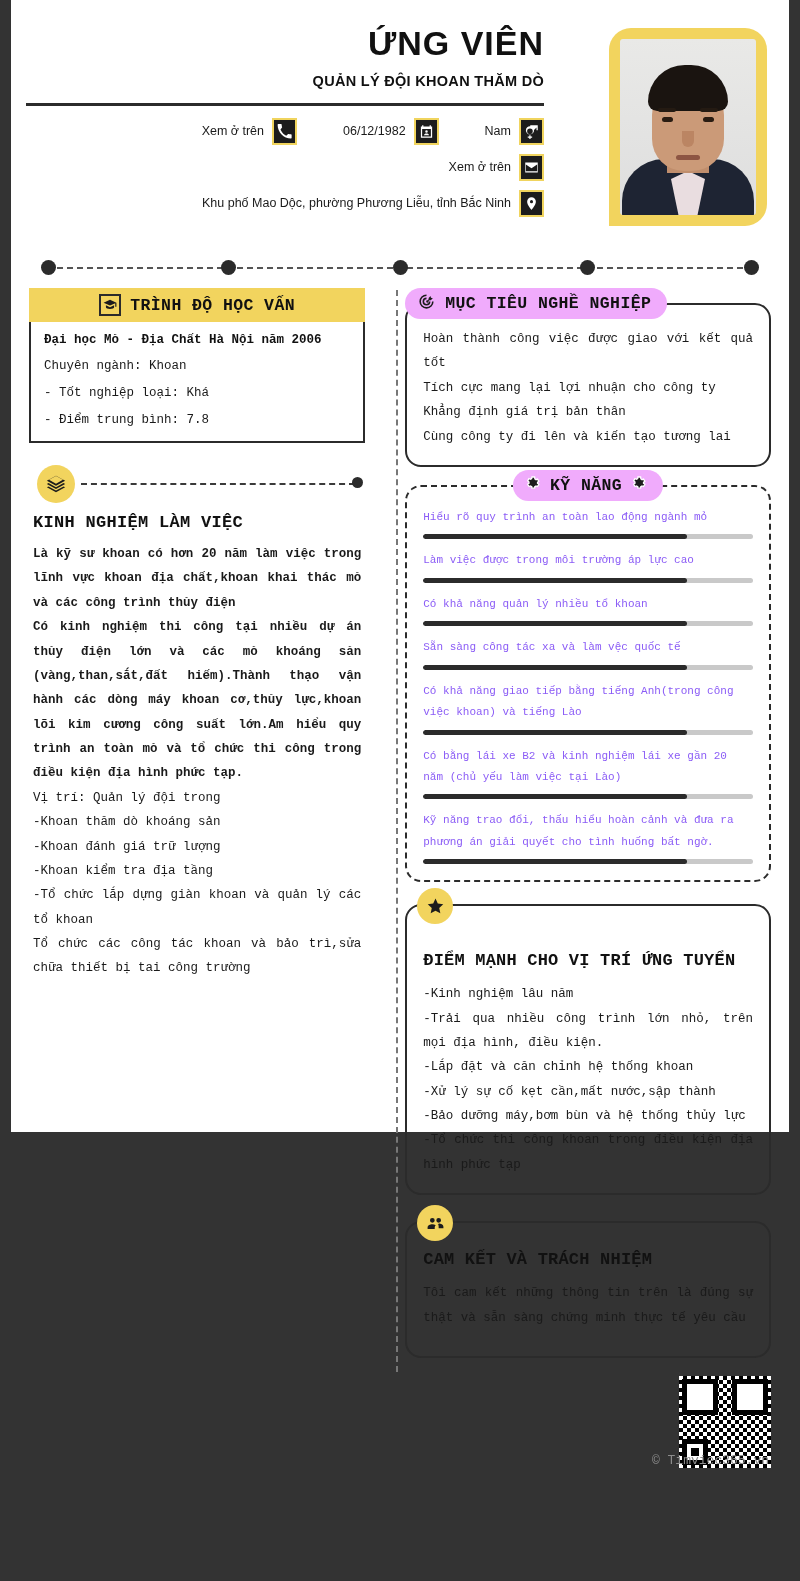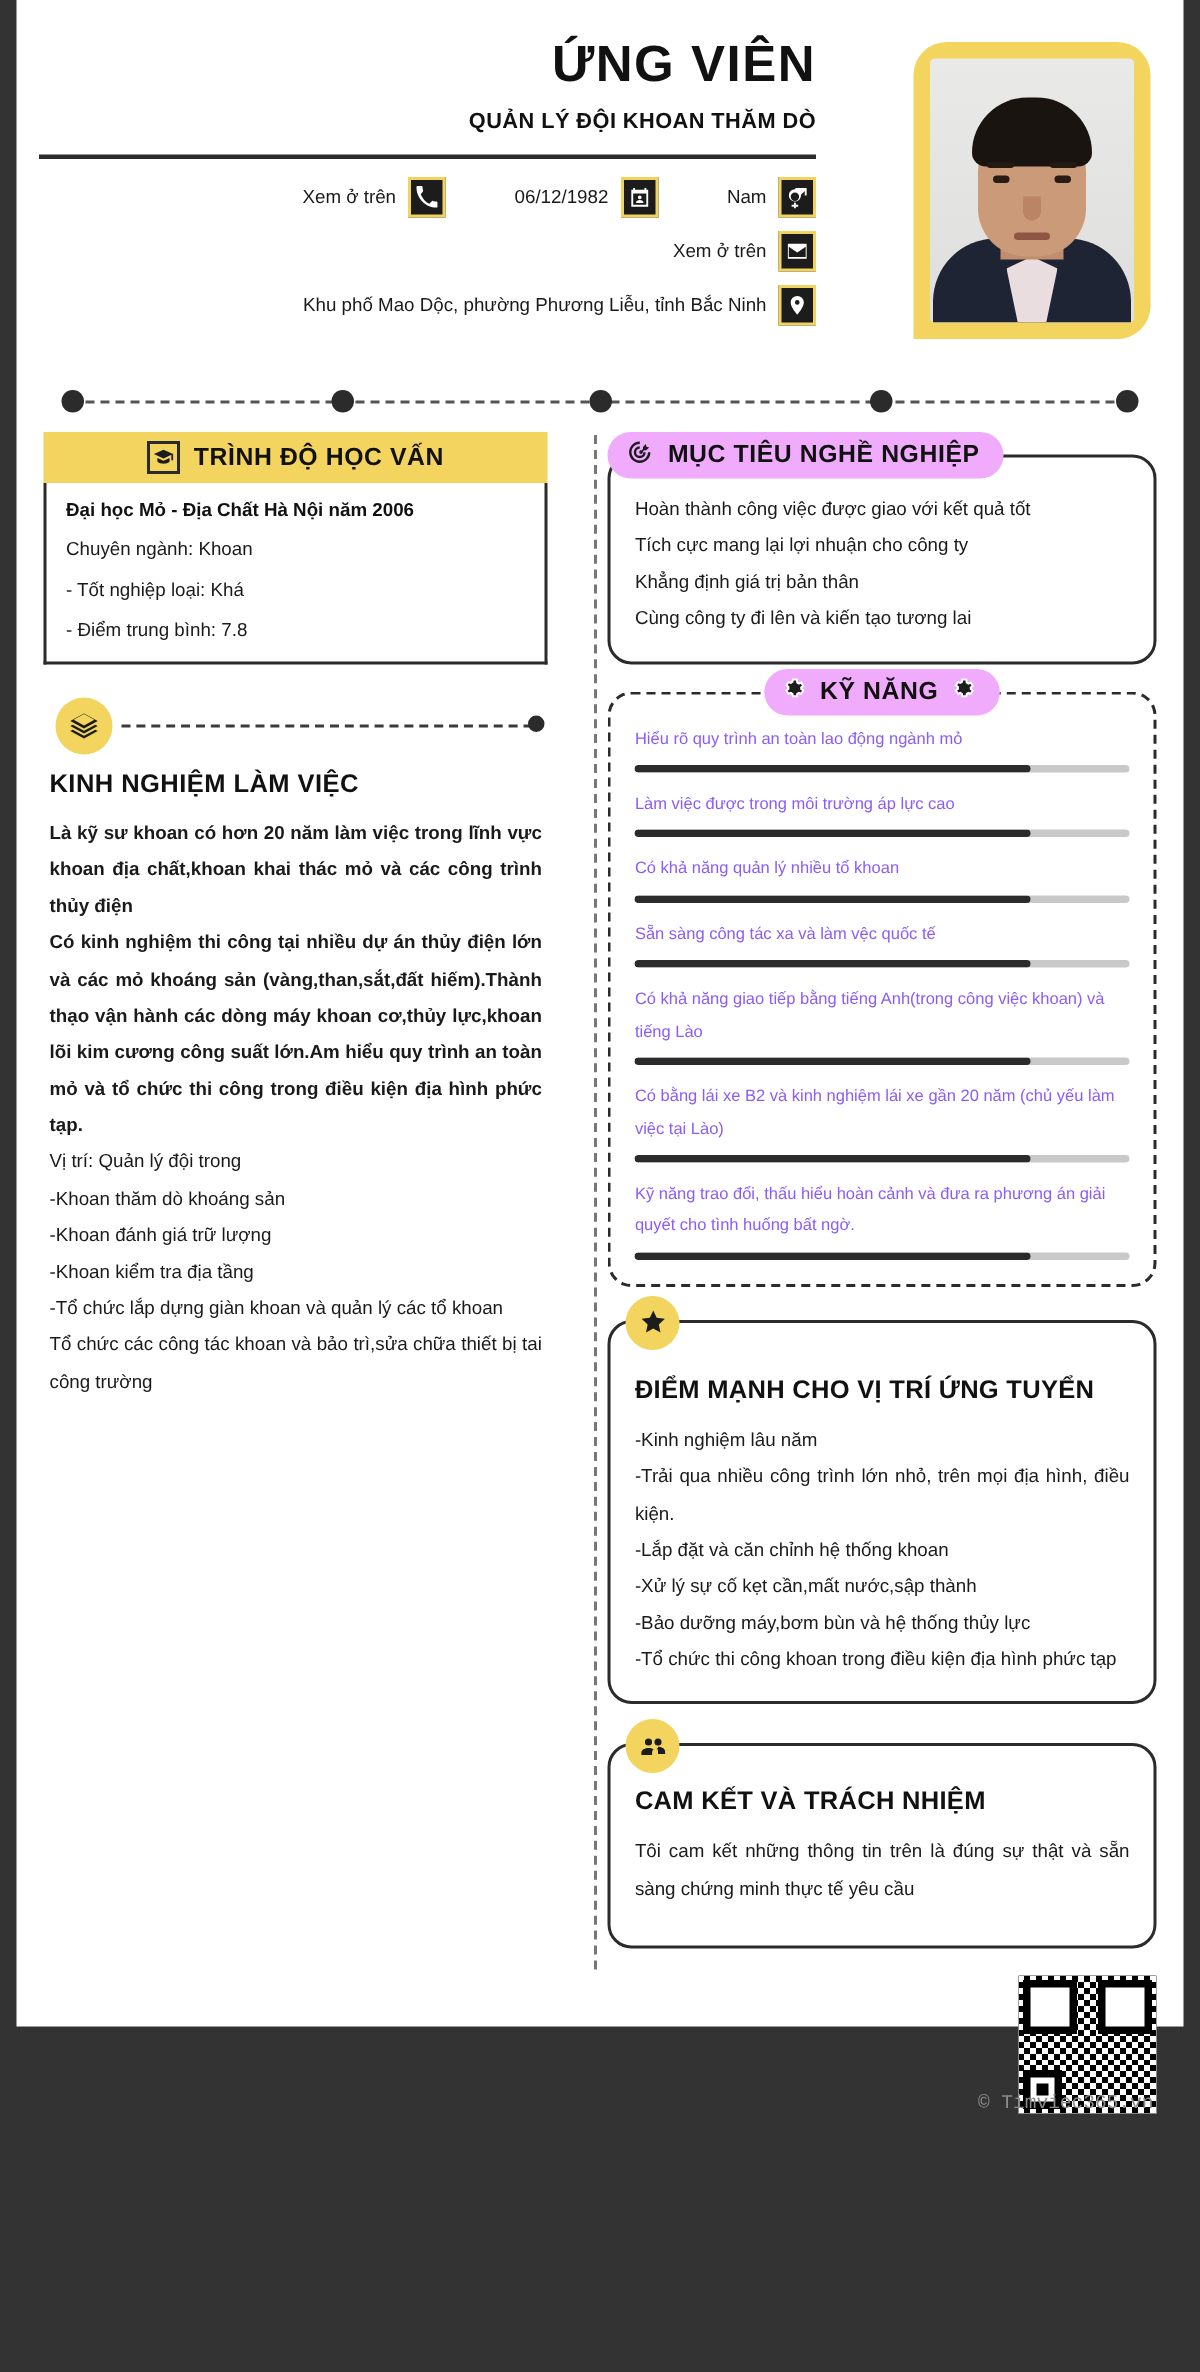--- a/index.html
+++ b/index.html
@@ -5,21 +5,21 @@
   * { box-sizing: border-box; margin: 0; padding: 0; }
   html, body {
     width: 800px; height: 1581px;
     background: #333333;
     font-family: "Liberation Sans", "DejaVu Sans", sans-serif;
     overflow: hidden;
   }
   .page {
     position: absolute;
     left: 11px; top: 0;
-    width: 778px; height: 1351px;
+    width: 778px; height: 1132px;
     background: #ffffff;
   }
 
   
   .header { position: relative; height: 250px; }
   .head-left {
     position: absolute; left: 0; top: 0; width: 545px;
     text-align: right; padding-right: 12px;
   }
   .cand-name {
@@ -117,21 +117,21 @@
   .tl-line {
     position: absolute; top: 11px; left: 6px; right: 6px;
     border-top: 2.5px dashed #555;
   }
   .tl-dot {
     position: absolute; top: 4px; width: 15px; height: 15px;
     border-radius: 50%; background: #2b2b2b;
   }
 
   
-  .body { position: relative; display: flex; padding: 6px 18px 0 18px; }
+  .body { position: relative; display: flex; padding: 6px 18px 0 18px; font-family: Liberation Mono, monospace; }
   .col-left { width: 352px; padding-right: 10px; }
   .vdiv {
     position: absolute; left: 385px; top: 8px; bottom: 4px;
     border-left: 2.5px dashed #777;
   }
   .col-right { width: 372px; margin-left: 30px; }
 
   
   .edu-head {
     background: #f2d45e; height: 34px;
@@ -464,21 +464,21 @@
           </div>
         </div>
       </div>
 
       <div class="card" style="margin-top:22px;">
         <span class="card-circ">
           <svg viewBox="0 0 24 24">
               <path d="M12 2l2.9 6.3 6.9.8-5.1 4.7 1.4 6.8L12 17.3 5.9 20.6l1.4-6.8L2.2 9.1l6.9-.8L12 2z"></path>
             </svg>
         </span>
-        <div class="card-body" style="margin-top:0;padding-top:34px;">
+        <div class="card-body" style="margin-top:0;padding-top:44px;">
           <div class="card-h">ĐIỂM MẠNH CHO VỊ TRÍ ỨNG TUYỂN</div>
           <div class="blk-line">-Kinh nghiệm lâu năm</div>
           <div class="blk-line">-Trải qua nhiều công trình lớn nhỏ, trên mọi địa hình, điều kiện.</div>
           <div class="blk-line">-Lắp đặt và căn chỉnh hệ thống khoan</div>
           <div class="blk-line">-Xử lý sự cố kẹt cần,mất nước,sập thành</div>
           <div class="blk-line">-Bảo dưỡng máy,bơm bùn và hệ thống thủy lực</div>
           <div class="blk-line">-Tổ chức thi công khoan trong điều kiện địa hình phức tạp</div>
         </div>
       </div>
 

